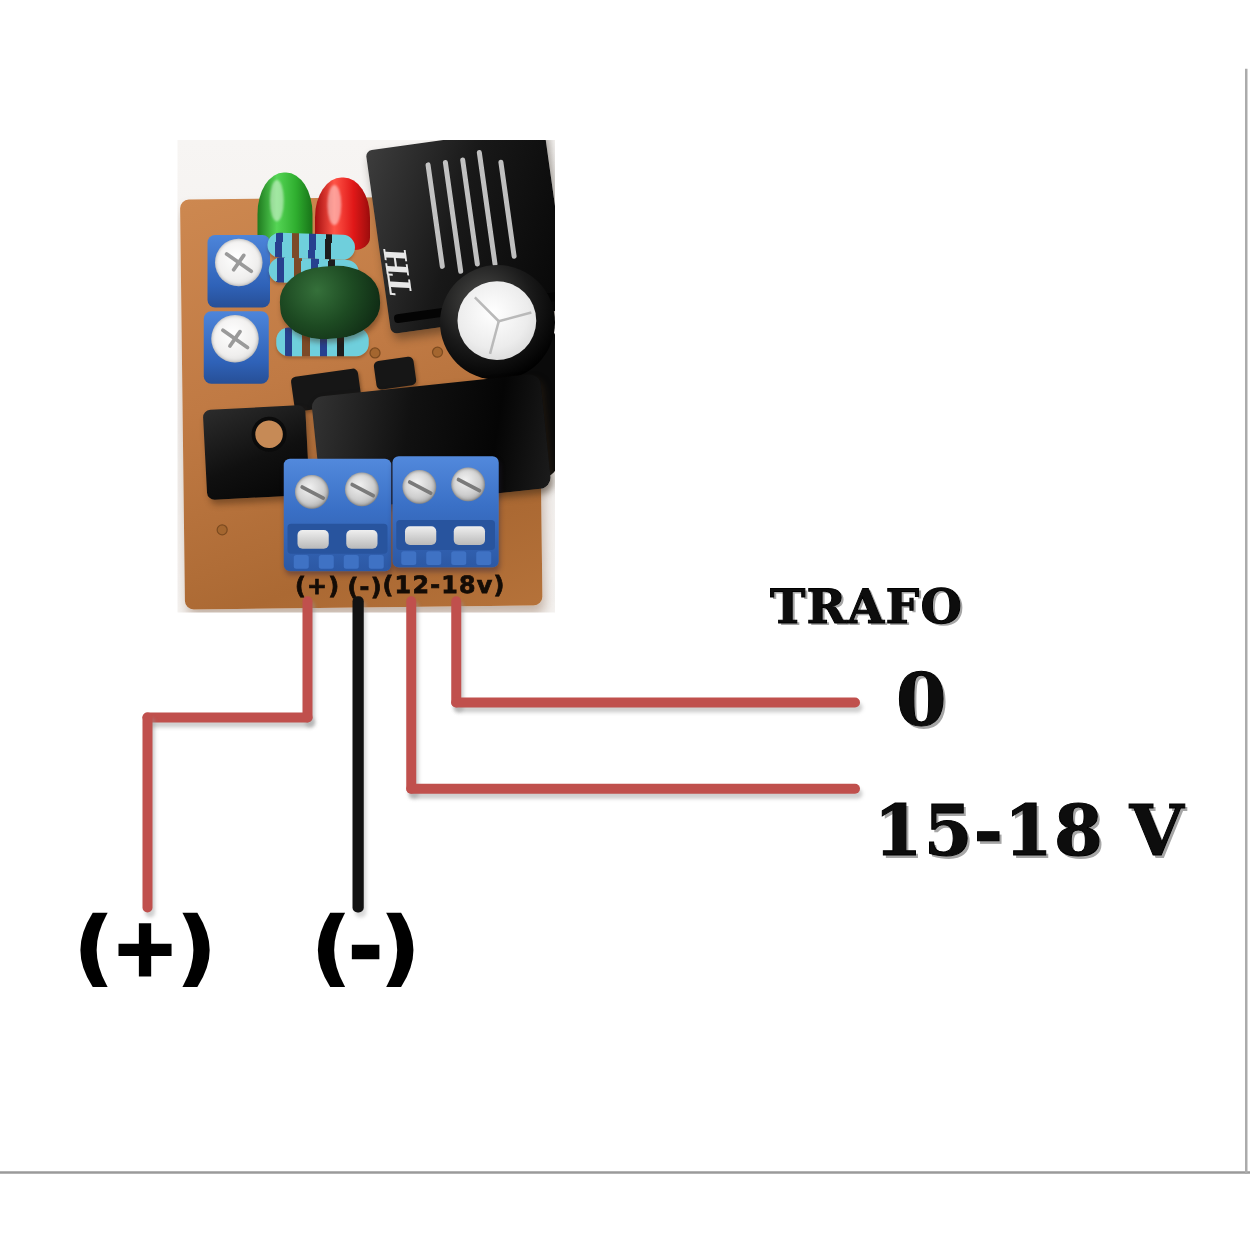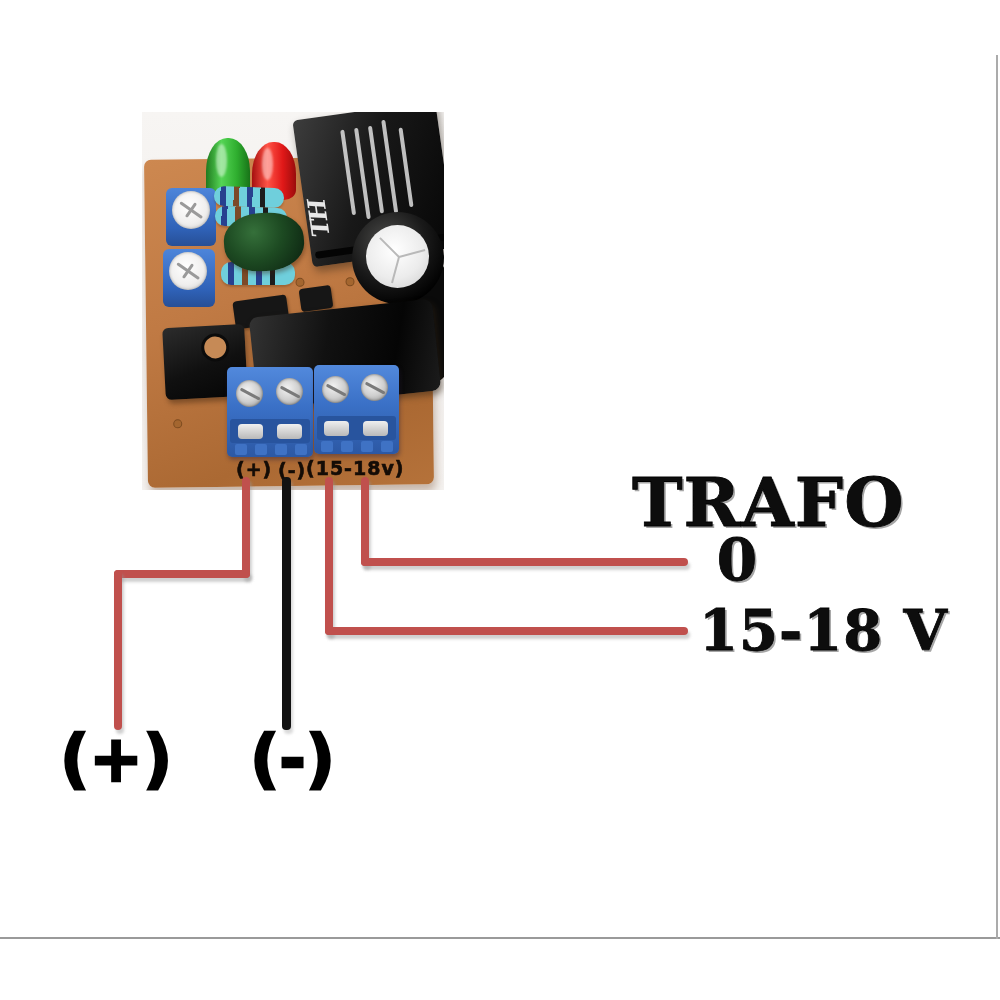--- a/index.html
+++ b/index.html
@@ -213,37 +213,37 @@
         <div class="clamphole" style="left:46px;"></div>
       </div>
       <div class="leg" style="left:7px;"></div>
       <div class="leg" style="left:27px;"></div>
       <div class="leg" style="left:47px;"></div>
       <div class="leg" style="left:67px;"></div>
     </div>
 
     <span class="silk" style="left:94px;top:346px;">(+)</span>
     <span class="silk" style="left:136px;top:347px;">(-)</span>
-    <span class="silk" style="left:164px;top:345px;">(15-18v)</span>
+    <span class="silk" style="left:164px;top:345px;">(12-18v)</span>
   </div>
 
   <div class="wire wire-red" style="left:242px;top:477px;width:8px;height:101px;"></div>
   <div class="wire wire-red" style="left:114px;top:570px;width:136px;height:8px;"></div>
   <div class="wire wire-red" style="left:114px;top:570px;width:8px;height:160px;"></div>
 
   <div class="wire wire-black" style="left:282px;top:477px;width:9px;height:253px;"></div>
 
   <div class="wire wire-red" style="left:325px;top:477px;width:8px;height:158px;"></div>
   <div class="wire wire-red" style="left:325px;top:627px;width:363px;height:8px;"></div>
 
   <div class="wire wire-red" style="left:361px;top:477px;width:8px;height:89px;"></div>
   <div class="wire wire-red" style="left:361px;top:558px;width:327px;height:8px;"></div>
 
-  <div class="algerian" style="left:632px;top:462px;width:220px;text-align:right;font-size:68px;letter-spacing:1px;">TRAFO</div>
+  <div class="algerian" style="left:616px;top:462px;width:220px;text-align:left;font-size:38px;letter-spacing:1px;">TRAFO</div>
   <div class="algerian" style="left:702px;top:526px;width:70px;text-align:center;font-size:58px;">0</div>
-  <div class="algerian" style="left:699px;top:597px;font-size:56px;letter-spacing:1px;">15-18 V</div>
+  <div class="algerian" style="left:699px;top:632px;font-size:56px;letter-spacing:1px;">15-18 V</div>
 
   <div class="heavy" style="left:60px;top:722px;font-size:64px;">(+)</div>
   <div class="heavy" style="left:250px;top:722px;font-size:64px;">(-)</div>
 
   <div class="frame-bottom"></div>
   <div class="frame-right"></div>
 </div>
 
 </body></html>

